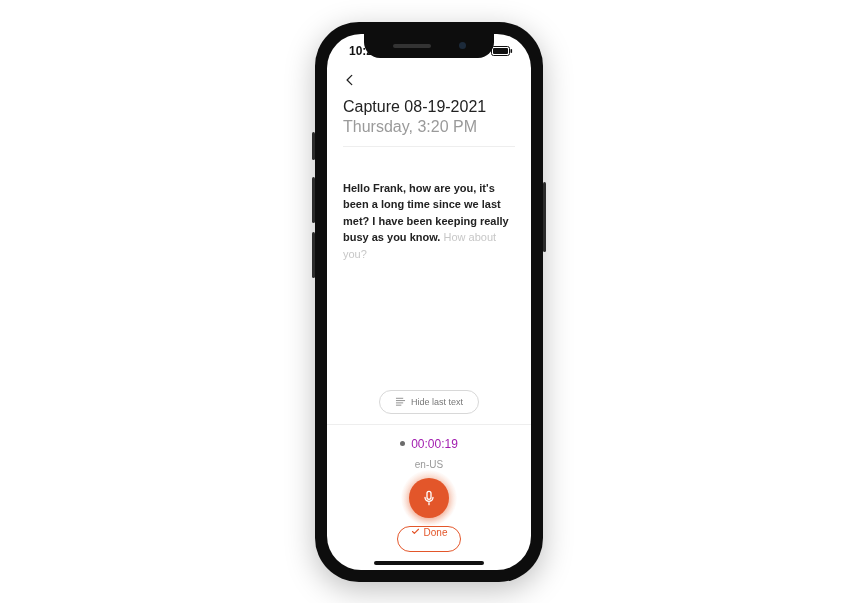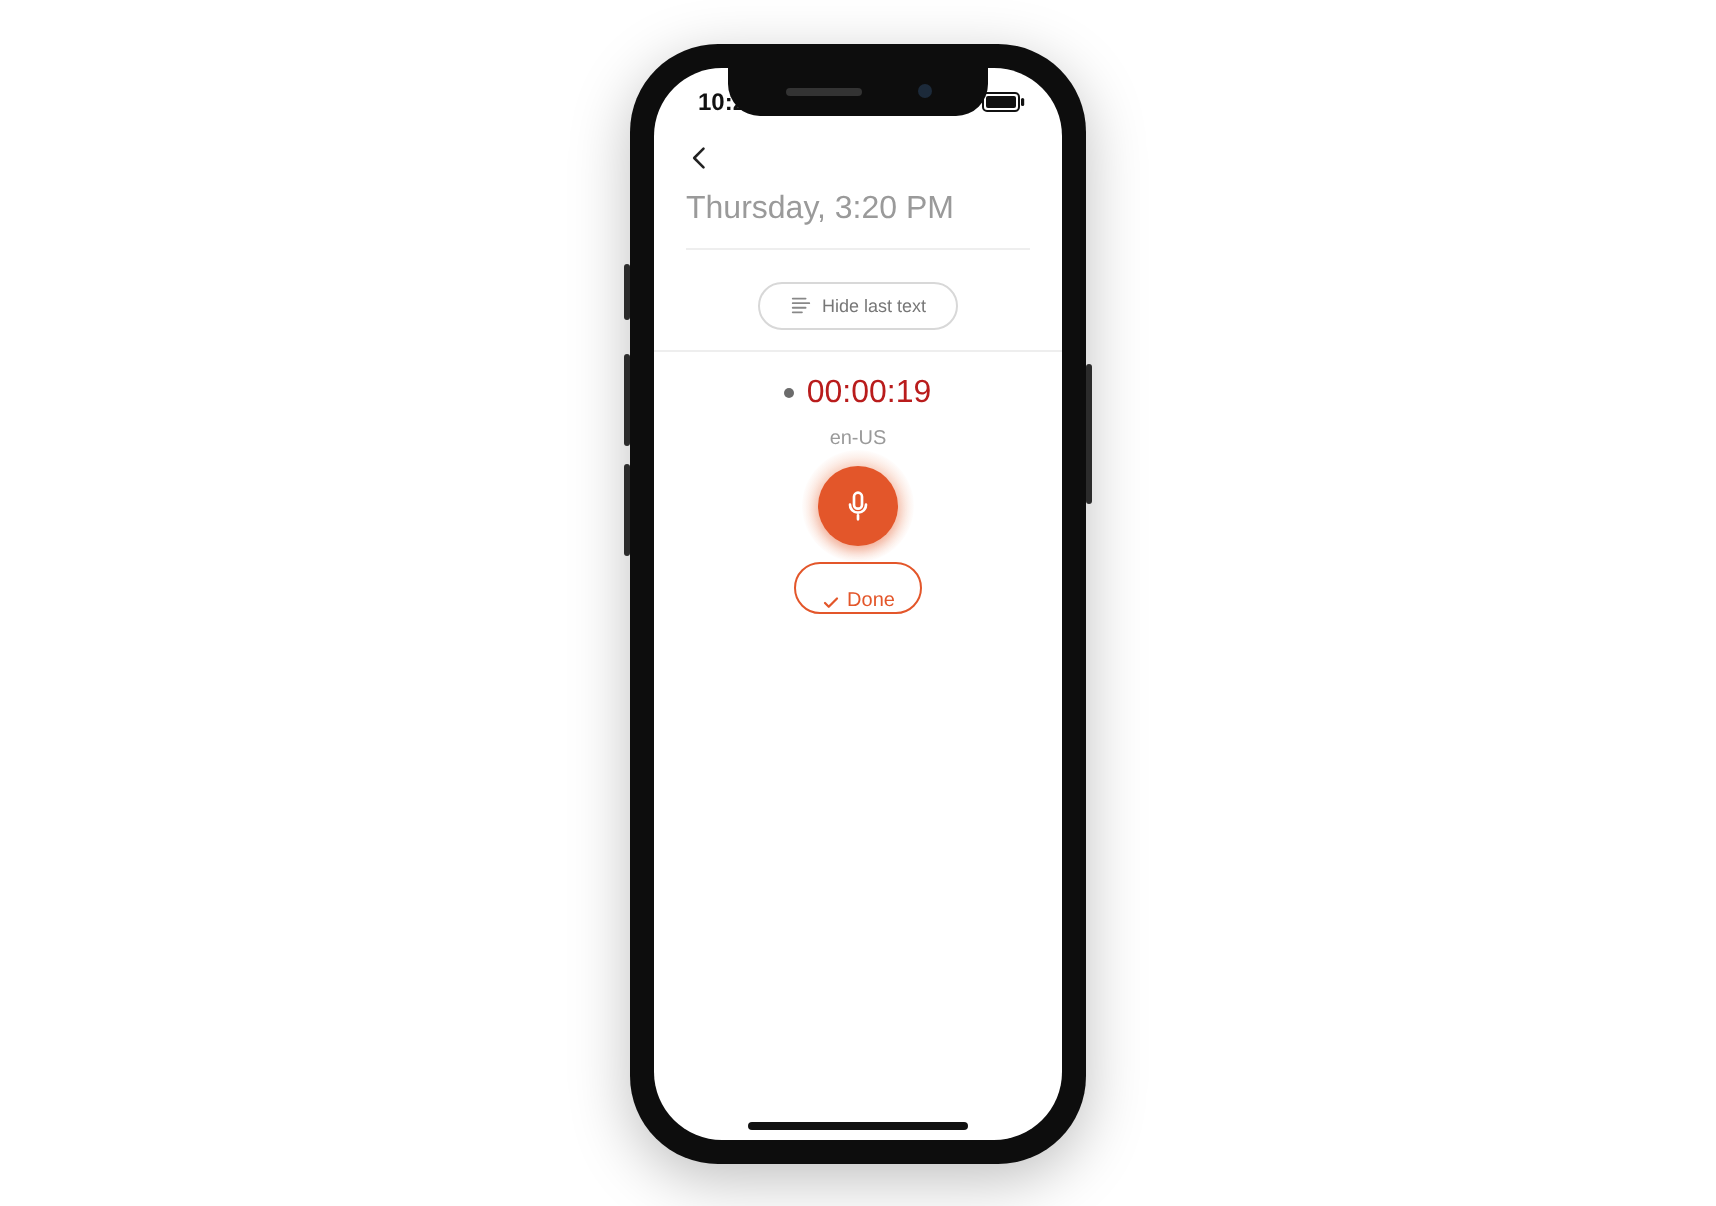--- a/index.html
+++ b/index.html
@@ -51,38 +51,38 @@
   .body{flex:1;padding:12px 16px;overflow:hidden;}
   .transcript{font-size:11px;line-height:1.5;color:#222;font-weight:600;max-width:220px;}
   .partial{color:#c7c7c7;font-weight:500;}
   .bottom{padding:6px 0 10px;}
   .hide-pill{
     margin:0 auto 10px;display:flex;align-items:center;justify-content:center;gap:5px;
     border:1px solid #d8d8d8;border-radius:14px;
     width:98px;height:22px;font-size:9px;color:#777;cursor:pointer;
   }
   .divider2{height:1px;background:#eee;}
-  .timer-row{display:flex;align-items:center;justify-content:center;gap:6px;margin:12px 0 8px;font-size:16px;color:#b91c1c;}
+  .timer-row{display:flex;align-items:center;justify-content:center;gap:6px;margin:12px 0 8px;font-size:12px;color:#a21caf;}
   .rec-dot{width:5px;height:5px;border-radius:50%;background:#6b6b6b;}
   .controls{display:flex;align-items:center;justify-content:space-between;padding:0 20px 8px;flex-direction:column;}
   .lang{font-size:10px;color:#9a9a9a;width:62px;text-align:center;}
   .mic-wrap{position:relative;width:56px;height:56px;}
   .mic-pulse{
     position:absolute;inset:0;border-radius:50%;
     background:radial-gradient(circle,#f4b79c 0%,rgba(244,183,156,0.35) 55%,rgba(244,183,156,0) 72%);
   }
   .mic-btn{
     position:absolute;left:50%;top:50%;transform:translate(-50%,-50%);
     width:40px;height:40px;border-radius:50%;background:#e3562a;
     display:flex;align-items:center;justify-content:center;cursor:pointer;
     box-shadow:0 2px 6px rgba(227,86,42,.4);
   }
   .done-btn{
     width:62px;height:24px;border:1.5px solid #e3562a;border-radius:14px;
-    display:flex;align-items:flex-end;justify-content:center;gap:4px;
+    display:flex;align-items:flex-start;justify-content:center;gap:4px;
     color:#e3562a;font-size:10px;font-weight:500;cursor:pointer;
   }
   .home-ind{position:absolute;bottom:5px;left:50%;transform:translateX(-50%);width:110px;height:4px;background:#111;border-radius:3px;}
 </style>
 </head>
 <body>
 
 <div class="stage">
   <div class="phone">
     <div class="side-btn sb-left-1"></div>
@@ -119,24 +119,31 @@
           </span>
         </div>
       </div>
 
       <div class="header">
         <span class="back">
           <svg width="14" height="14" viewBox="0 0 24 24">
               <path d="M15 4l-8 8 8 8" stroke="#222" stroke-width="2.2" fill="none" stroke-linecap="round" stroke-linejoin="round"></path>
             </svg>
         </span>
+        <div class="title">Capture 08-19-2021</div>
         <div class="subtitle">Thursday, 3:20 PM</div>
         <div class="divider"></div>
       </div>
 
+      <div class="body">
+        <p class="transcript">
+          <span>Hello Frank, how are you, it's been a long time since we last met? I have been keeping really busy as you know.</span>
+          <span class="partial">How about you?</span>
+        </p>
+      </div>
 
       <div class="bottom">
         <div class="hide-pill">
           <svg width="11" height="11" viewBox="0 0 24 24">
               <path d="M3 5h14M3 10h18M3 15h14M3 20h10" stroke="#888" stroke-width="2" stroke-linecap="round"></path>
             </svg>
           <span>Hide last text</span>
         </div>
         <div class="divider2"></div>
 

